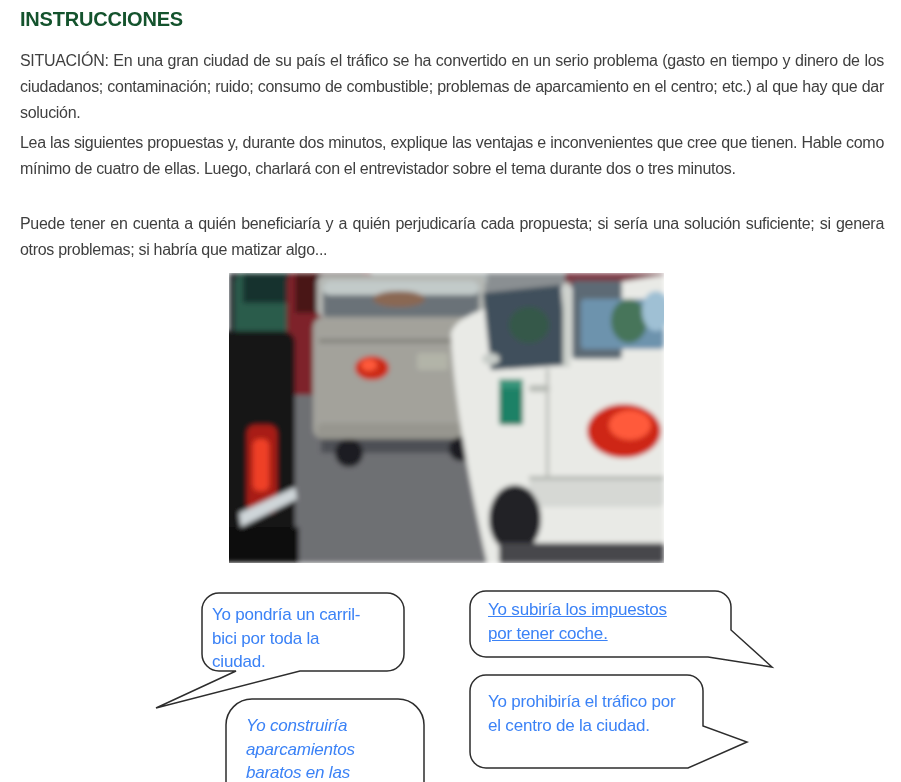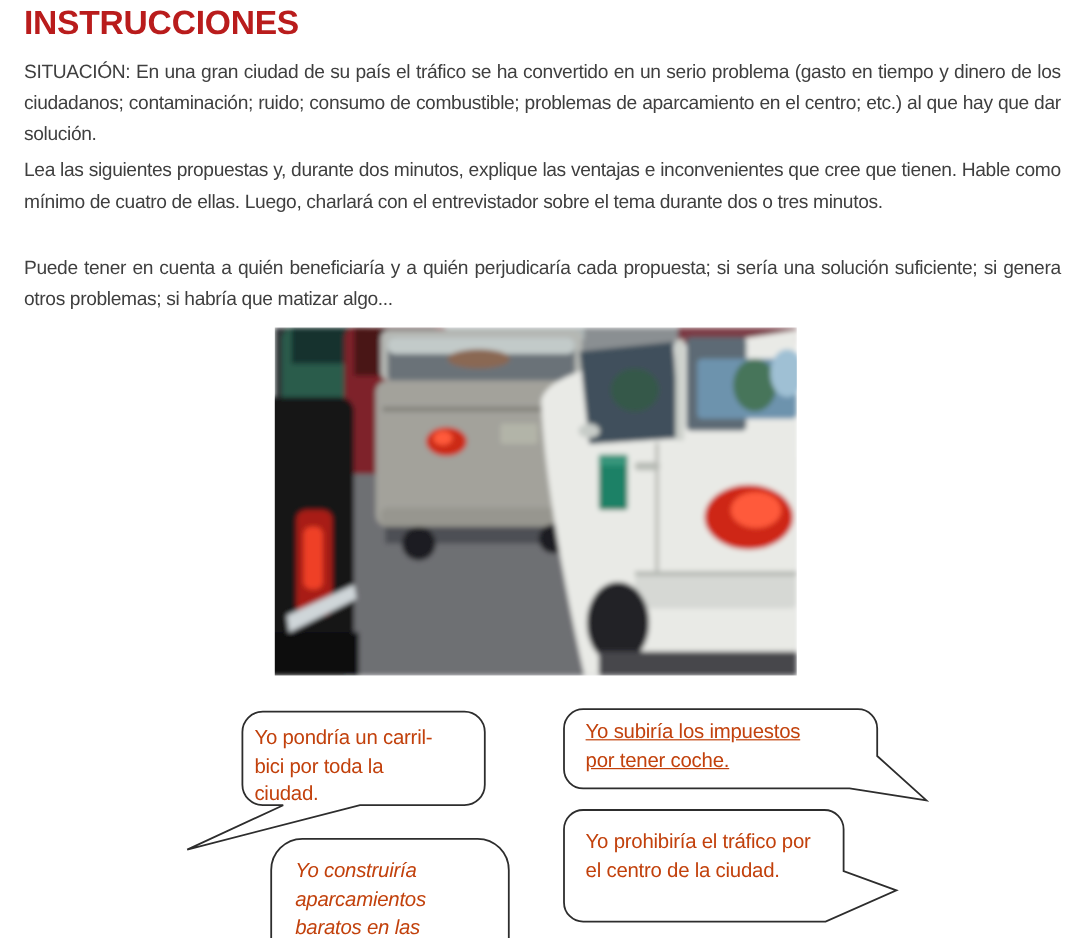--- a/index.html
+++ b/index.html
@@ -1,36 +1,36 @@
 <!DOCTYPE html>
 <html><head>
 <meta charset="utf-8">
 <style>
   html, body { margin:0; padding:0; background:#ffffff; }
   body { width:901px; height:782px; overflow:hidden;
          font-family:"Liberation Sans","DejaVu Sans",sans-serif; }
   .page { position:relative; width:901px; height:782px; background:#ffffff; overflow:hidden; }
 
   .page-title { position:absolute; left:20px; top:8px; margin:0;
-    font-size:28px; line-height:22px; font-weight:700; letter-spacing:-0.2px; color:#b91c1c; }
+    font-size:20px; line-height:22px; font-weight:700; letter-spacing:-0.2px; color:#14532d; }
 
   .para { position:absolute; left:20px; width:864px; margin:0;
     font-size:16px; line-height:26px; letter-spacing:-0.3px;
     text-align:justify; color:#3f3f3f; }
   .p1 { top:48px; }
   .p2 { top:130px; }
   .p3 { top:211px; }
 
   .photo { position:absolute; left:229px; top:273px; width:435px; height:290px; }
   .photo svg { display:block; }
 
   .bubble { position:absolute; }
   .bubble svg { position:absolute; left:0; top:0; overflow:hidden; }
   .btext { position:absolute; font-size:17px; line-height:23.5px;
-    letter-spacing:-0.2px; color:#c2410c; }
+    letter-spacing:-0.2px; color:#3b82f6; }
 
   .b1 { left:150px; top:588px; width:270px; height:130px; }
   .t1 { left:62px;  top:15px; width:152px; }
 
   .b2 { left:460px; top:587px; width:330px; height:95px; }
   .t2 { left:28px;  top:11px; width:205px;text-decoration:underline; }
 
   .b3 { left:216px; top:695px; width:220px; height:87px;font-style:italic; }
   .t3 { left:30px;  top:19px; width:142px; }
 

